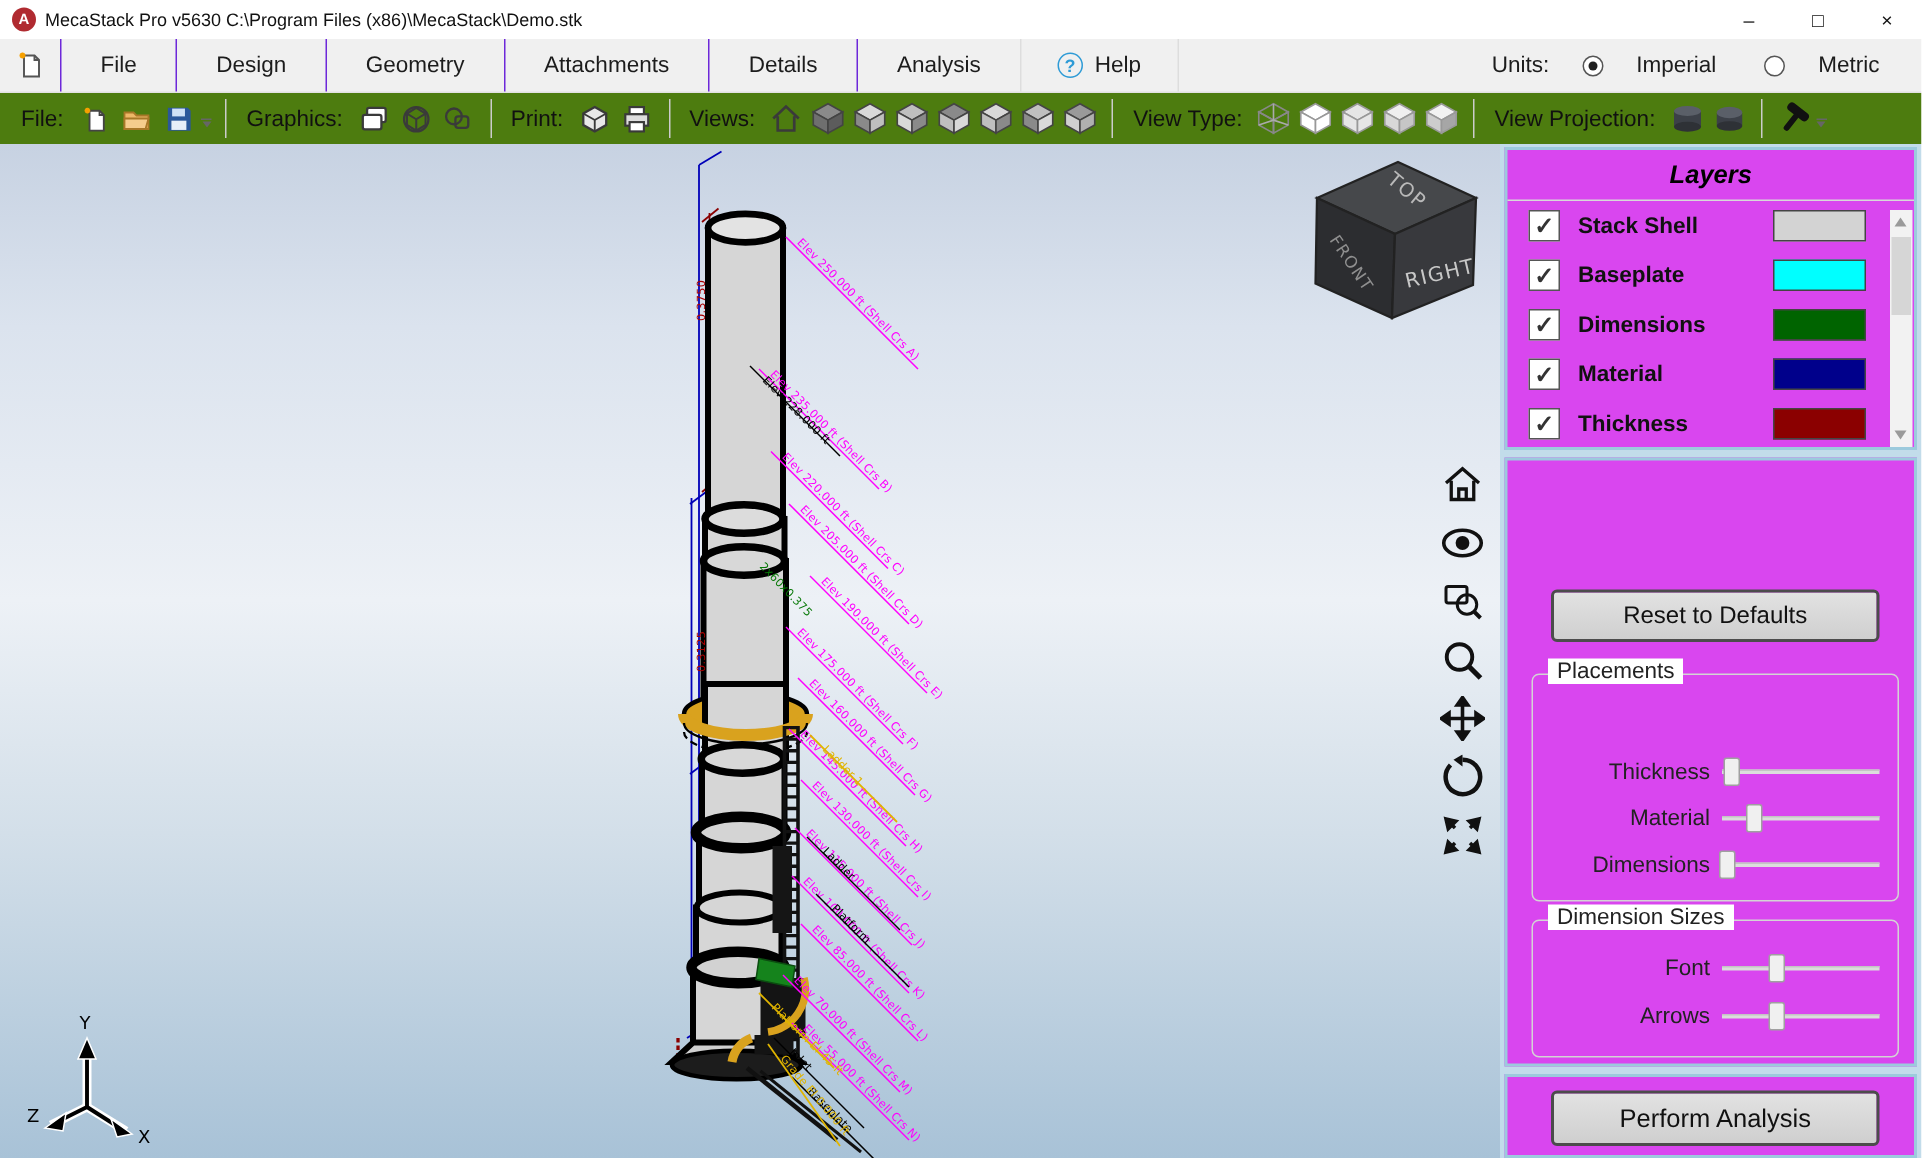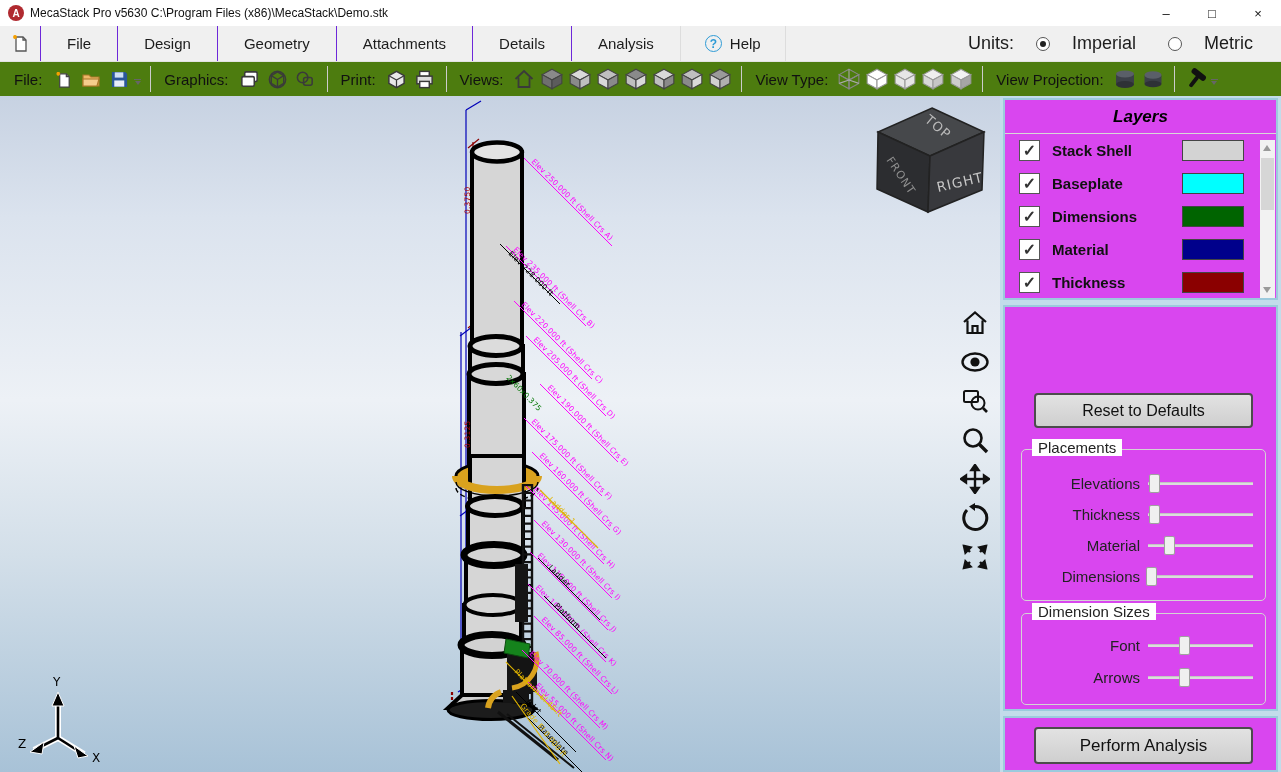--- a/index.html
+++ b/index.html
@@ -15,21 +15,21 @@
 
   
   .menubar { height:36px; background:#f0f0f0; border-bottom:1px solid #e2e2e2; display:flex; align-items:stretch; font-size:15px; color:#1c1c1c; }
   .menu-newdoc { width:40px; display:flex; align-items:center; justify-content:center; }
   .menu-item { padding:0 26px; display:flex; align-items:center; border-left:1px solid #6d28d9; cursor:default; }
   .menu-item:first-of-type { border-left:none; }
   .menu-help { display:flex; align-items:center; gap:8px; padding:0 24px; border-left:1px solid #ddd; border-right:1px solid #ddd; }
   .help-q { width:17px; height:17px; border-radius:50%; border:1.5px solid #2e9bd6; color:#2e9bd6; font-size:12px; font-weight:bold;
             display:flex; align-items:center; justify-content:center; }
   .menu-spacer { flex:1; }
-  .units-group { display:flex; align-items:center; gap:22px; padding-right:18px; font-size:18px;margin-left:25px; }
+  .units-group { display:flex; align-items:center; gap:22px; padding-right:18px; font-size:15px;margin-left:25px; }
   .radio { width:14px; height:14px; border-radius:50%; border:1px solid #555; background:#fff; position:relative; }
   .radio.on::after { content:""; position:absolute; left:3px; top:3px; width:6px; height:6px; border-radius:50%; background:#222; }
   .units-opt { margin-right:10px; }
 
   
   .toolbar { height:34px; background:#4d7c0f; display:flex; align-items:center; font-size:15px; color:#111; padding-left:8px; }
   .tb-label { margin:0 7px 0 6px; white-space:nowrap; }
   .tb-sep { width:1px; height:26px; background:#ccc; margin:0 7px; }
   .tb-ic { width:24px; height:24px; display:flex; align-items:center; justify-content:center; margin:0 2px; }
   .tb-caret { display:flex; flex-direction:column; align-items:center; margin:6px 2px 0 1px; }
@@ -569,27 +569,20 @@
         <span class="thumb"></span>
         <span class="arr dn"></span>
       </div>
     </div>
 
     <div class="pbox pbox2">
       <div class="btn btn-reset">Reset to Defaults</div>
 
       <div class="groupbox gb-placements">
         <span class="gb-legend">Placements</span>
-        <div class="ctl-row" style="top:22px">
-          <span class="ctl-label">Elevations</span>
-          <span class="slider">
-              <span class="slider-track"></span>
-              <span class="slider-thumb" style="left: calc(6% - 5px);"></span>
-            </span>
-        </div>
         <div class="ctl-row" style="top:53px">
           <span class="ctl-label">Thickness</span>
           <span class="slider">
               <span class="slider-track"></span>
               <span class="slider-thumb" style="left: calc(6% - 5px);"></span>
             </span>
         </div>
         <div class="ctl-row" style="top:84px">
           <span class="ctl-label">Material</span>
           <span class="slider">

